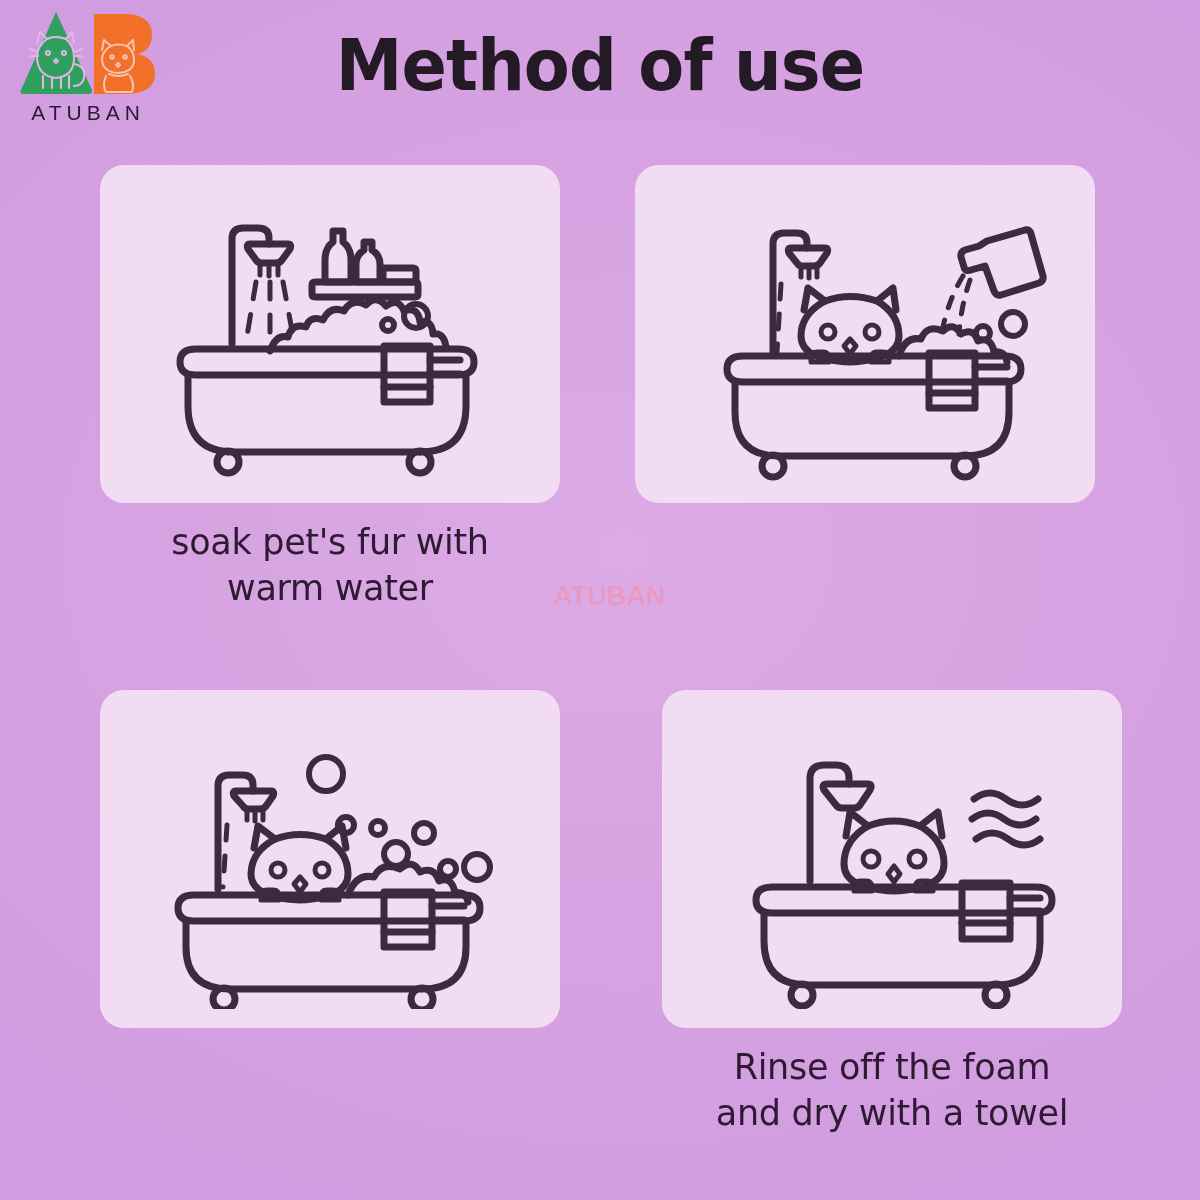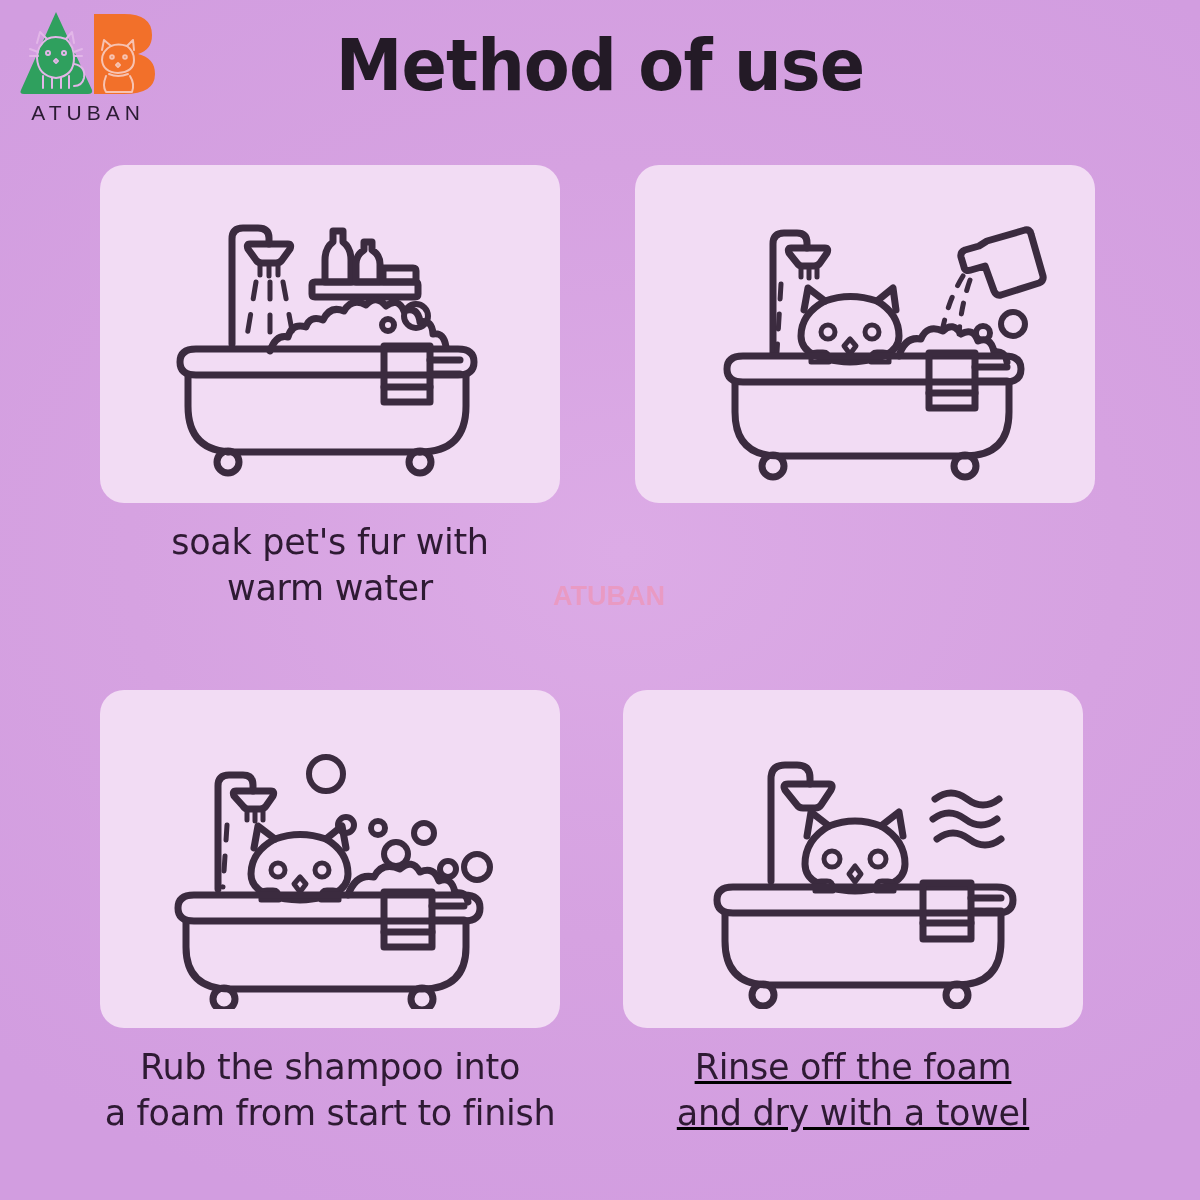--- a/index.html
+++ b/index.html
@@ -84,21 +84,21 @@
   }
 
   
   .step {
     position: absolute;
     width: 387px;
   }
   .step.s0 { left: 100px; top: 165px; }
   .step.s1 { left: 635px; top: 165px; }
   .step.s2 { left: 100px; top: 690px; }
-  .step.s3 { left: 623px; top: 690px; text-decoration: underline; }
+  .step.s3 { left: 662px; top: 690px; }
 
   .card {
     width: 460px;
     height: 338px;
     background: #f2dcf4;
     border-radius: 24px;
     box-sizing: border-box;
     display: flex;
     align-items: center;
     justify-content: center;
@@ -309,22 +309,20 @@
           <circle cx="94" cy="290" r="11"></circle>
           <circle cx="292" cy="290" r="11"></circle>
 
           <path d="M254 183 L302 183 L302 238 L254 238 Z"></path>
           <path d="M254 223 L302 223"></path>
           <path d="M302 197 L334 197"></path>
           <path d="M302 211 L334 211"></path>
         </g>
       </svg>
     </div>
-    <div class="caption">Rub the shampoo into
-a foam from start to finish</div>
   </div>
 
   <div class="step s3">
     <div class="card">
       <svg width="400" height="300" viewBox="0 0 400 300">
         <g fill="none" stroke="#3b2b3f" stroke-width="7" stroke-linecap="round" stroke-linejoin="round">
 
           <path d="M118 172 L118 70 Q118 56 132 56 L144 56 Q157 56 157 69 L157 75"></path>
 
           <path d="M135 75 L176 75 Q181 75 178 81 L168 96 Q166 99 162 99 L150 99 Q146 99 144 96 L132 81 Q129 75 135 75 Z"></path>

